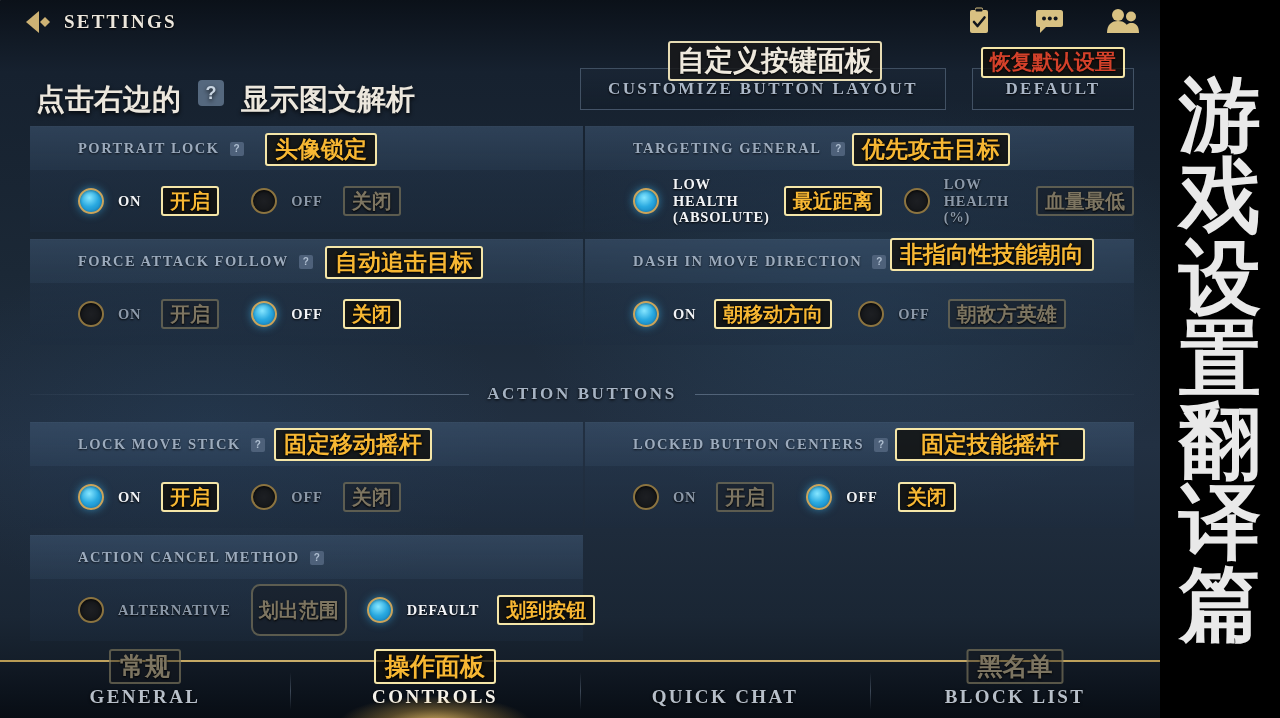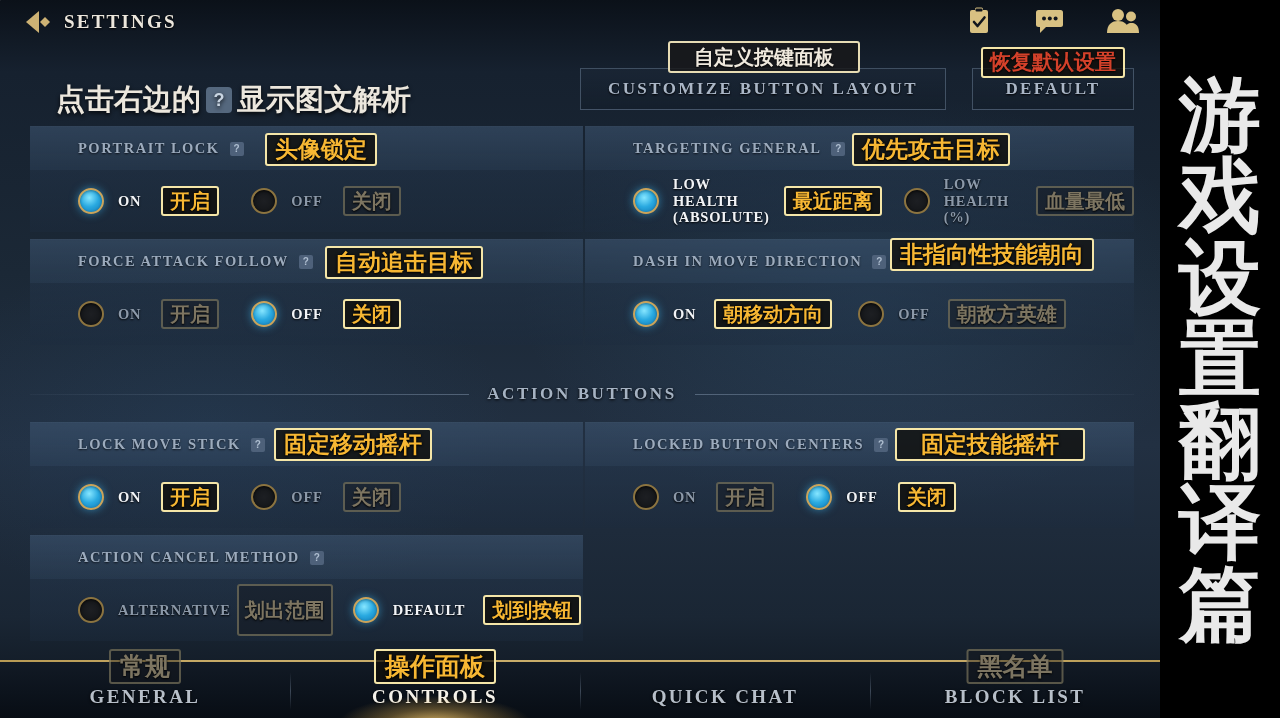--- a/index.html
+++ b/index.html
@@ -47,21 +47,21 @@
     background: linear-gradient(180deg, rgba(28,40,56,0.55), rgba(18,28,40,0.5));
     color: #aab6c6; display: flex; align-items: center; justify-content: center;
     letter-spacing: 2.4px; font-weight: bold; font-size: 17px; cursor: pointer; z-index: 5;
     text-shadow: 0 1px 2px #000;
   }
   #btn-customize { left: 580px; top: 68px; width: 366px; height: 42px; }
   #btn-default   { left: 972px; top: 68px; width: 162px; height: 42px; }
 
   
   .instruction {
-    position: absolute; left: 56px; top: 80px; display: flex; align-items: center; gap: 5px;
+    position: absolute; left: 36px; top: 80px; display: flex; align-items: flex-start; gap: 17px;
     color: #ece7dd; font-size: 29px; font-weight: bold; z-index: 5;
     font-family: "DejaVu Sans", sans-serif; text-shadow: 0 2px 4px rgba(0,0,0,0.85);
   }
   .qbox-big {
     display: inline-flex; align-items: center; justify-content: center;
     width: 26px; height: 26px; border-radius: 4px; background: #55687e;
     color: #c9d5e2; font-size: 18px; font-weight: bold;
     font-family: "Liberation Sans", sans-serif;
   }
 
@@ -229,21 +229,21 @@
 
     <div class="instruction">
       <span>点击右边的</span>
       <span class="qbox-big">?</span>
       <span>显示图文解析</span>
     </div>
 
     <div class="topbtn" id="btn-customize">
       <span>CUSTOMIZE BUTTON LAYOUT</span>
     </div>
-    <div class="badge white" style="position:absolute;left:668px;top:41px;font-size:20px;padding:4px 24px;z-index:8;">自定义按键面板</div>
+    <div class="badge white" style="position:absolute;left:668px;top:41px;font-size:28px;padding:4px 7px;z-index:8;">自定义按键面板</div>
 
     <div class="topbtn" id="btn-default">
       <span>DEFAULT</span>
     </div>
     <div class="badge red" style="position:absolute;left:981px;top:47px;font-size:21px;padding:3px 7px;z-index:8;">恢复默认设置</div>
 
     <div class="panel" style="left:30px;top:126px;width:553px;">
       <div class="panel-head">
         <span class="lbl">PORTRAIT LOCK</span>
         <span class="qbox">?</span>
@@ -374,21 +374,21 @@
     <div class="panel" style="left:30px;top:535px;width:553px;">
       <div class="panel-head">
         <span class="lbl">ACTION CANCEL METHOD</span>
         <span class="qbox">?</span>
       </div>
       <div class="panel-body" style="height:62px;">
         <div class="opt">
           <span class="radio"></span>
           <span class="opt-label uns">ALTERNATIVE</span>
         </div>
-        <div class="badge dim" style="margin-left:6px;font-size:20px;padding:14px 6px;">划出范围</div>
+        <div class="badge dim" style="margin-left:20px;font-size:20px;padding:14px 6px;border-radius:9px;">划出范围</div>
         <div class="opt" style="margin-left:20px;">
           <span class="radio on"></span>
           <span class="opt-label sel">DEFAULT</span>
         </div>
         <div class="badge hi" style="margin-left:18px;font-size:20px;padding:3px 7px;">划到按钮</div>
       </div>
     </div>
 
     <div class="tabbar">
       <div class="tab">

